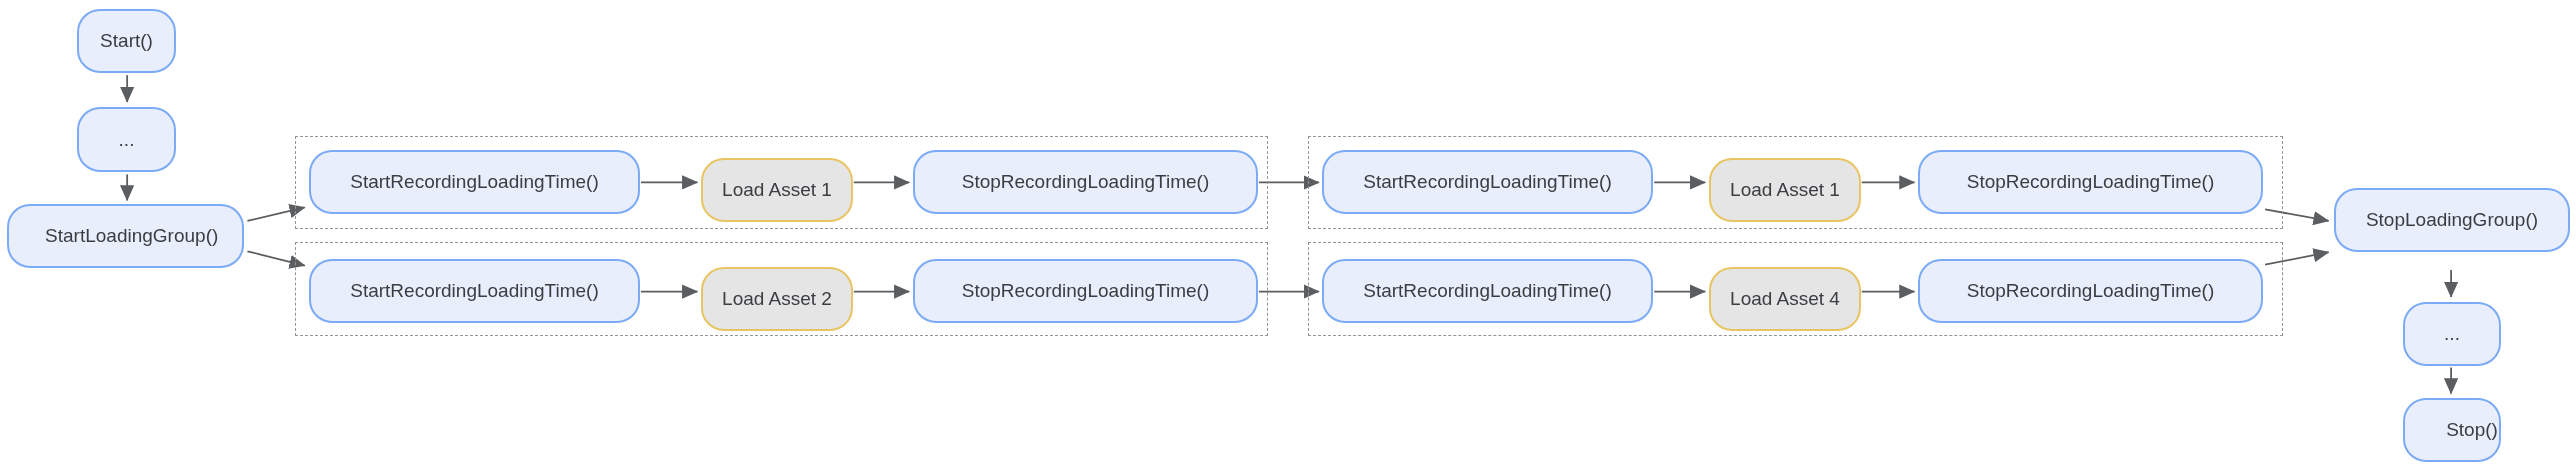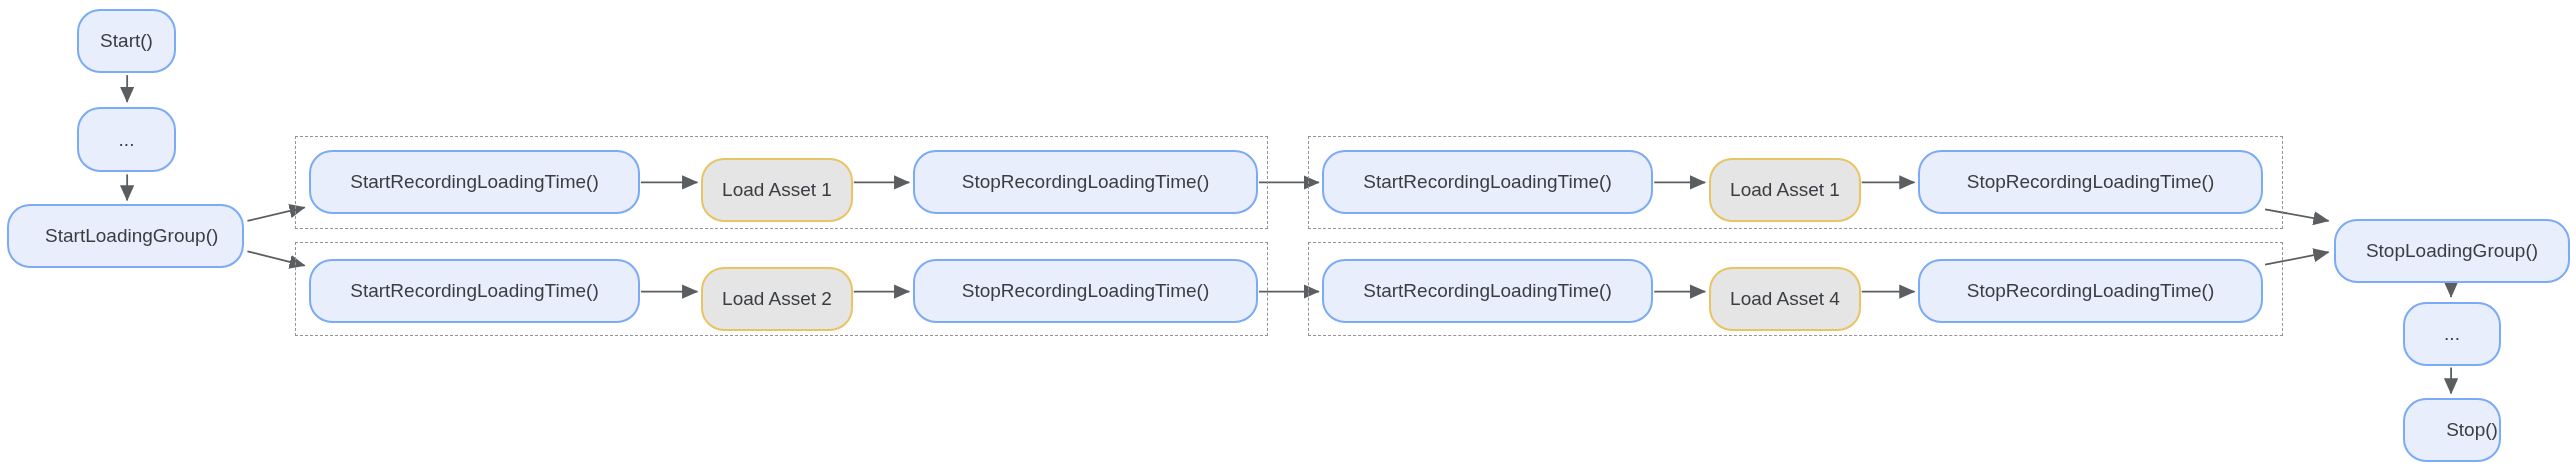--- a/index.html
+++ b/index.html
@@ -128,21 +128,21 @@
   <div class="node" style="left:1322px; top:259px; width:331px; height:64px;">
     <span>StartRecordingLoadingTime()</span>
   </div>
   <div class="node asset" style="left:1709px; top:259px; width:152px; height:64px;text-align:center;">
     <span>Load Asset 4</span>
   </div>
   <div class="node" style="left:1918px; top:259px; width:345px; height:64px;">
     <span>StopRecordingLoadingTime()</span>
   </div>
 
-  <div class="node" style="left:2334px; top:219px; width:236px; height:64px;text-align:center;">
+  <div class="node" style="left:2334px; top:188px; width:236px; height:64px;text-align:center;">
     <span>StopLoadingGroup()</span>
   </div>
   <div class="node" style="left:2403px; top:302px; width:98px; height:64px;">
     <span>...</span>
   </div>
   <div class="node" style="left:2403px; top:398px; width:98px; height:64px;padding-left:40px;">
     <span>Stop()</span>
   </div>
 
 </div>

